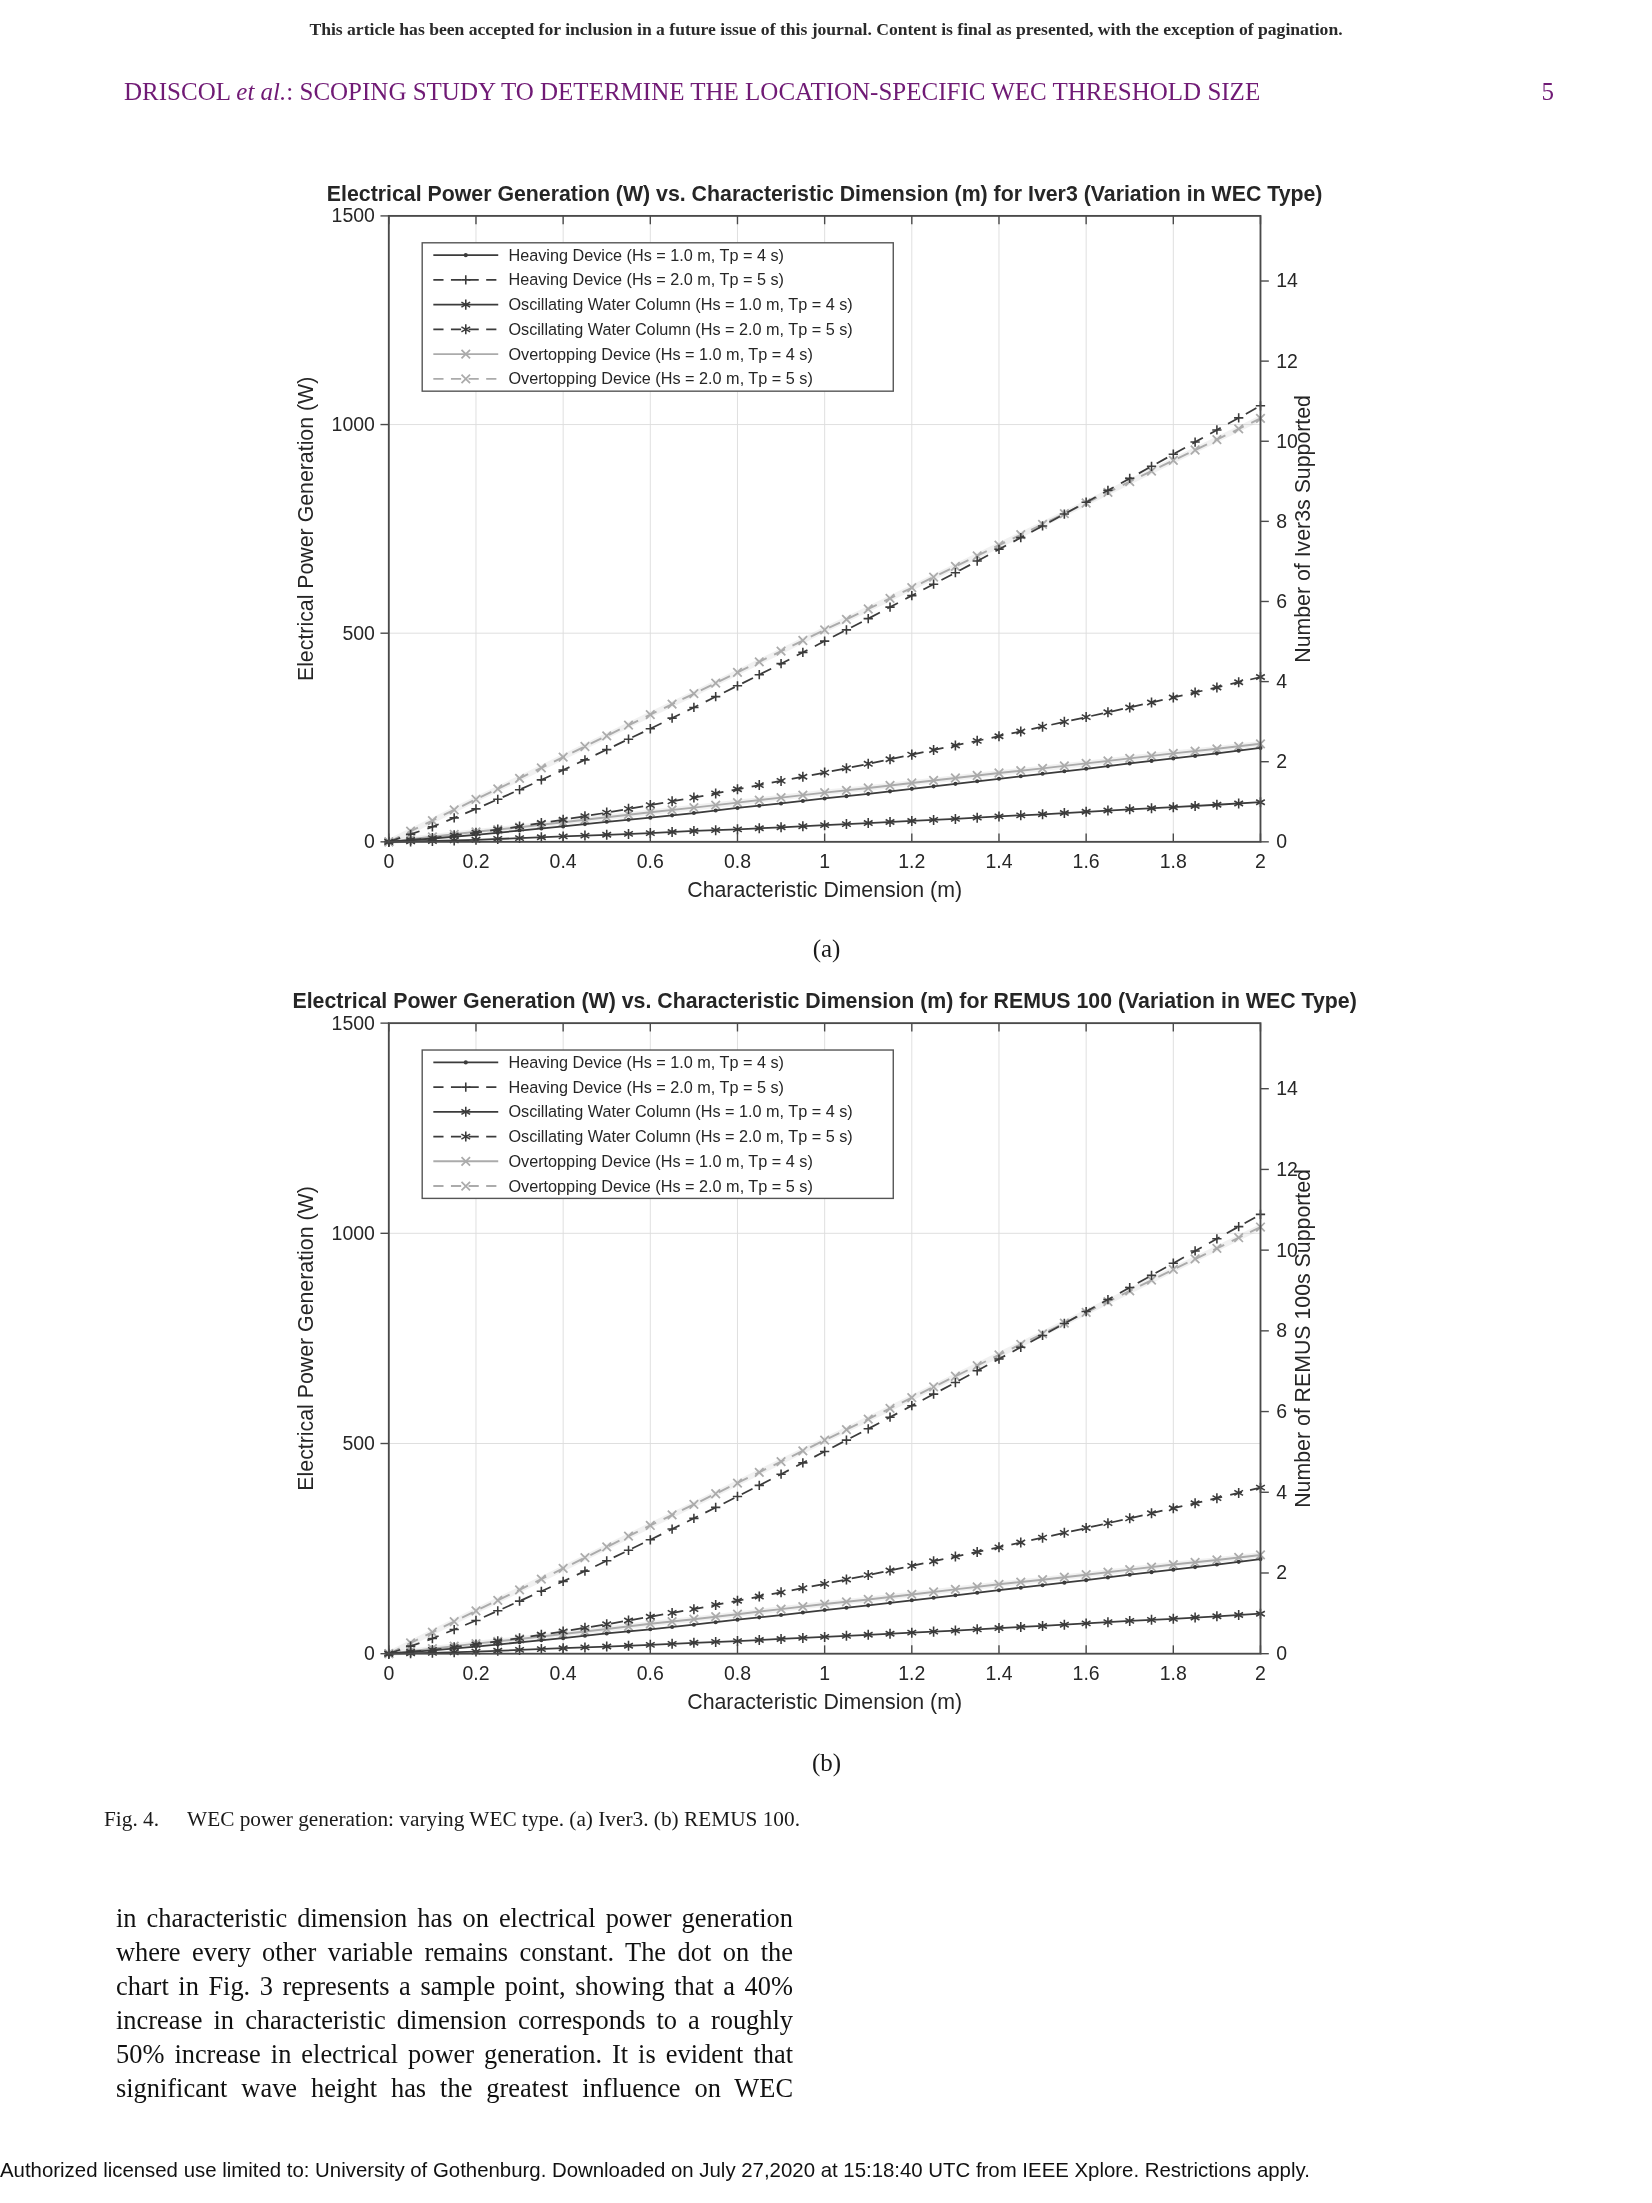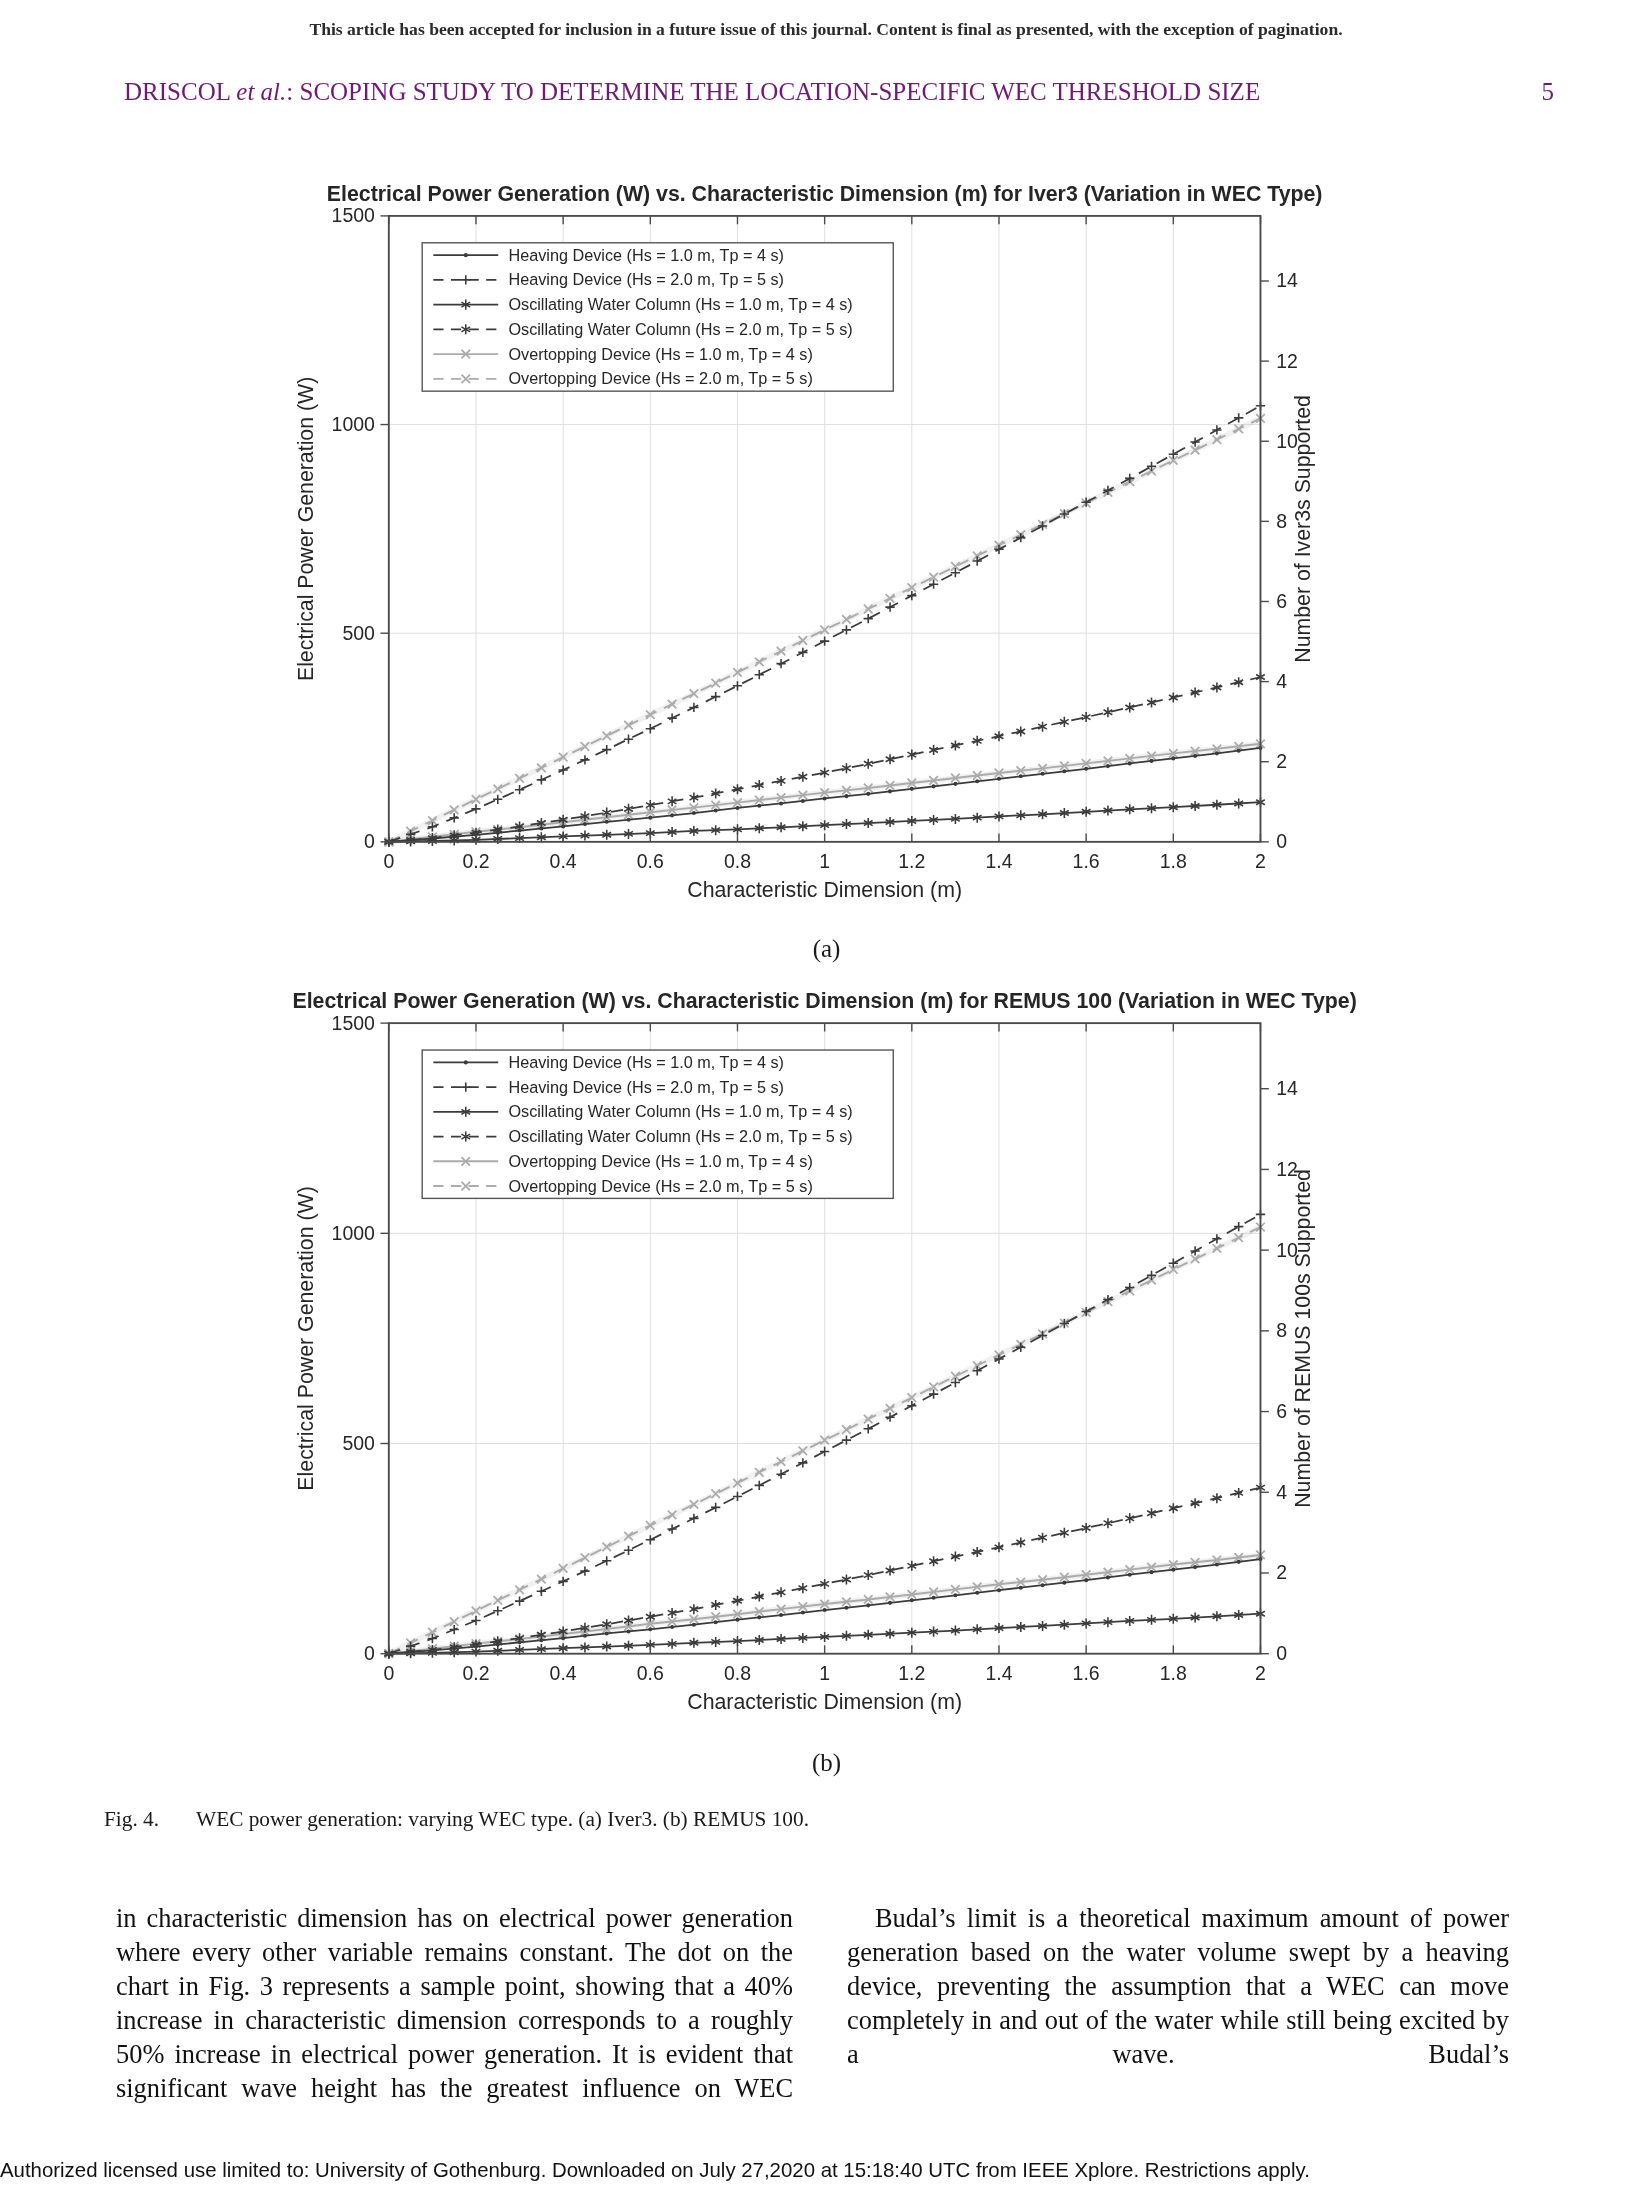--- a/index.html
+++ b/index.html
@@ -2,21 +2,21 @@
 <html style="font-size:15px"><head>
 <meta charset="utf-8">
 <style>
   html,body{margin:0;padding:0;background:#ffffff;}
   body{width:1653px;height:2204px;position:relative;font-family:"Liberation Serif",serif;color:#1c1c1c;}
   .notice{position:absolute;top:18.6px;left:0;width:1652px;text-align:center;font-size:17.6px;color:#2a2a2a;font-weight:bold;}
   .runhead{position:absolute;top:78px;left:104px;width:1445px;font-size:25px;color:#701a75;margin-left:20px;}
   .runhead .pagenum{position:absolute;right:15px;top:0;}
   .subcap{position:absolute;left:0;width:1653px;text-align:center;font-size:25px;color:#1a1a1a;}
   .figcap{position:absolute;top:1807px;left:104px;width:1428px;font-size:21.3px;color:#1a1a1a;}
-  .figcap .figlabel{margin-right:37px;}
+  .figcap .figlabel{margin-right:28px;}
   .col{position:absolute;font-size:26.4px;line-height:34px;color:#111;}
   .col p{margin:12px;text-align:justify;}
   .col p.stretch{text-align-last:justify;}
   .col p.indent{text-indent:28px;}
   .col-left{top:1889px;left:104px;width:701px;}
   .col-right{top:1889px;left:835px;width:686px;}
   .footer{position:absolute;top:2159px;left:0;width:1653px;
           font-family:"Liberation Sans",sans-serif;font-size:20.4px;color:#111;}
   svg{position:absolute;}
   svg text{font-family:"Liberation Sans",sans-serif;}
@@ -772,17 +772,16 @@
 <div class="subcap" style="top:1749px;">(b)</div>
 
 <div class="figcap">
   <span class="figlabel">Fig. 4.</span><span>WEC power generation: varying WEC type. (a) Iver3. (b) REMUS 100.</span>
 </div>
 
 <div class="col col-left">
   <p class="stretch">in characteristic dimension has on electrical power generation where every other variable remains constant. The dot on the chart in Fig. 3 represents a sample point, showing that a 40% increase in characteristic dimension corresponds to a roughly 50% increase in electrical power generation. It is evident that significant wave height has the greatest influence on WEC</p>
 </div>
 <div class="col col-right">
-  <p class="indent stretch">Budal’s limit is a theoretical maximum amount of power generation based on the water volume swept by a heaving device, preventing the assumption that a WEC can move completely in and out of the water while still being excited by a wave. Budal’s</p>
 </div>
 
 <div class="footer">Authorized licensed use limited to: University of Gothenburg. Downloaded on July 27,2020 at 15:18:40 UTC from IEEE Xplore.  Restrictions apply.</div>
 
 
 </body></html>

